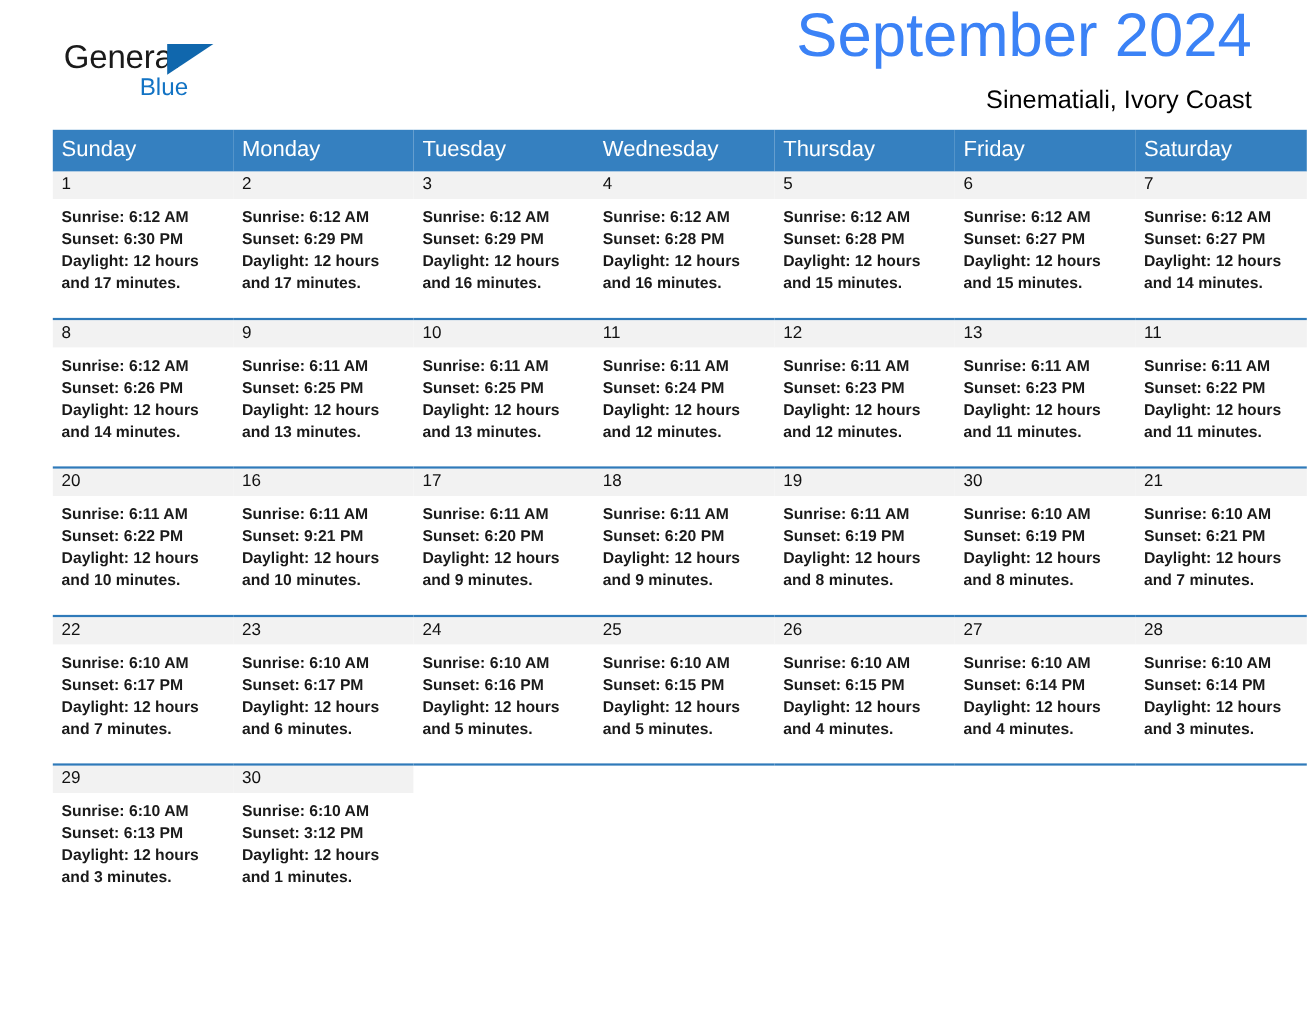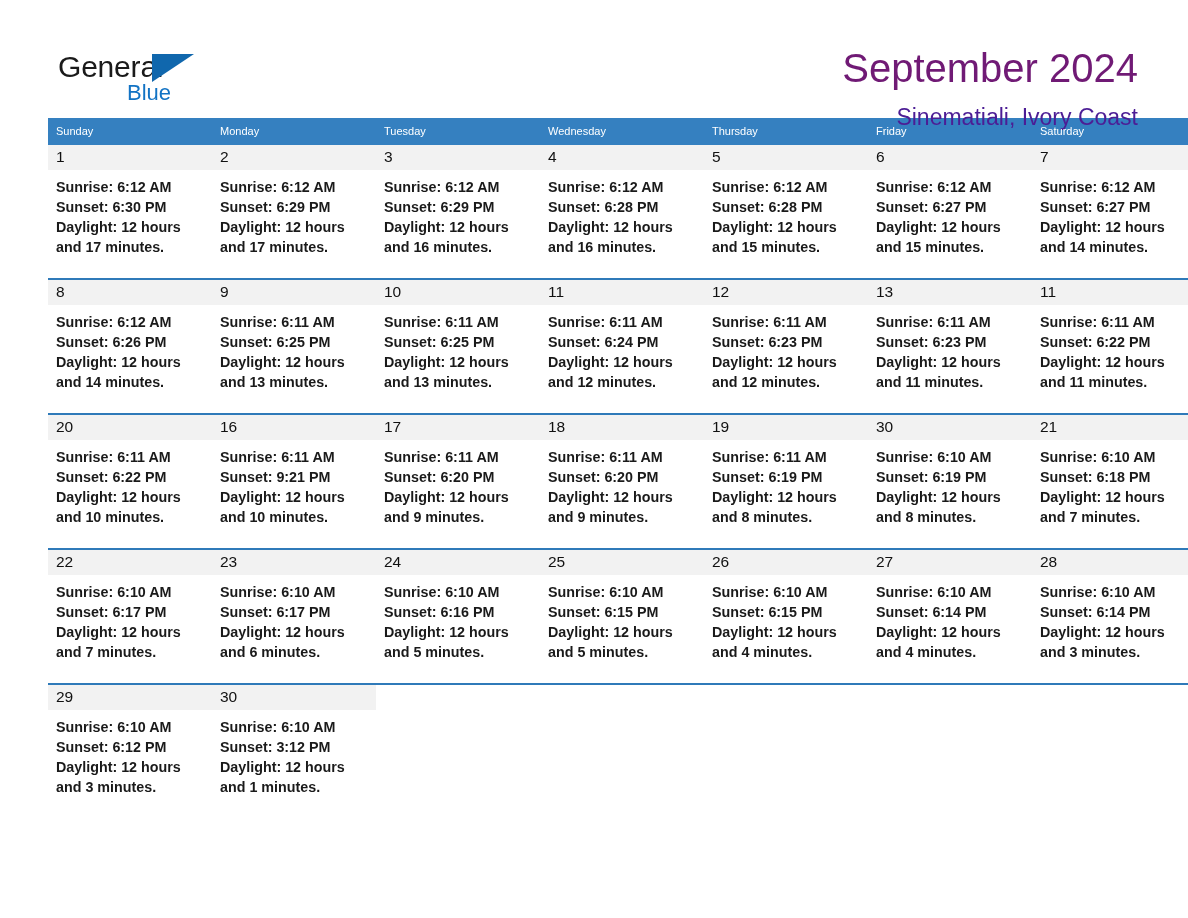--- a/index.html
+++ b/index.html
@@ -18,21 +18,21 @@
     position: relative;
     width: 1188px;
     height: 918px;
     box-sizing: border-box;
     padding: 0 48px;
   }
 
   
   .header {
     display: flex;
-    align-items: flex-start;
+    align-items: flex-end;
     justify-content: space-between;
     padding-top: 46px;
     height: 104px;
     box-sizing: border-box;
   }
 
   .logo {
     position: relative;
     width: 160px;
     height: 72px;
@@ -65,45 +65,45 @@
     color: #1273c4;
     font-weight: 400;
     line-height: 1;
   }
 
   .titleblock {
     text-align: right;
     padding-right: 2px;
   }
   .cal-title {
-    font-size: 40px;
+    font-size: 56px;
     font-weight: 400;
     line-height: 1.12;
-    color: #701a75;
+    color: #3b82f6;
     white-space: nowrap;
   }
   .cal-subtitle {
     font-size: 23px;
     font-weight: 400;
-    color: #4c1d95;
+    color: #000000;
     margin-top: 13px;
     white-space: nowrap;
   }
 
   
   .calendar {
     margin-top: 14px;
     width: 1092px;
     border-collapse: collapse;
     table-layout: fixed;
   }
   .calendar th {
     background: #3580c0;
     color: #ffffff;
-    font-size: 11px;
+    font-size: 20px;
     font-weight: 400;
     text-align: left;
     padding: 7px 0 8px 8px;
     border: none;
     width: 156px;
   }
   .week-row > td {
     vertical-align: top;
     padding: 0;
     border: none;
@@ -445,21 +445,21 @@
             </div>
           </div>
         </td>
         <td>
           <div class="daycell">
             <div class="daynum-band">
               <span class="daynum">21</span>
             </div>
             <div class="cellbody">
               <div class="cellline">Sunrise: 6:10 AM</div>
-              <div class="cellline">Sunset: 6:18 PM</div>
+              <div class="cellline">Sunset: 6:21 PM</div>
               <div class="cellline">Daylight: 12 hours</div>
               <div class="cellline">and 7 minutes.</div>
             </div>
           </div>
         </td>
       </tr>
 
       <tr class="week-row">
         <td>
           <div class="daycell">
@@ -555,21 +555,21 @@
       </tr>
 
       <tr class="week-row">
         <td>
           <div class="daycell">
             <div class="daynum-band">
               <span class="daynum">29</span>
             </div>
             <div class="cellbody">
               <div class="cellline">Sunrise: 6:10 AM</div>
-              <div class="cellline">Sunset: 6:12 PM</div>
+              <div class="cellline">Sunset: 6:13 PM</div>
               <div class="cellline">Daylight: 12 hours</div>
               <div class="cellline">and 3 minutes.</div>
             </div>
           </div>
         </td>
         <td>
           <div class="daycell">
             <div class="daynum-band">
               <span class="daynum">30</span>
             </div>

